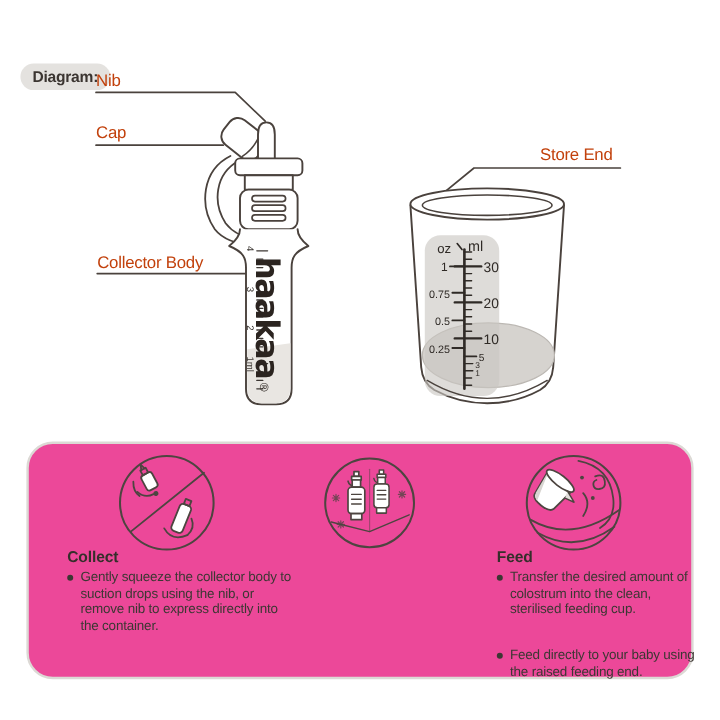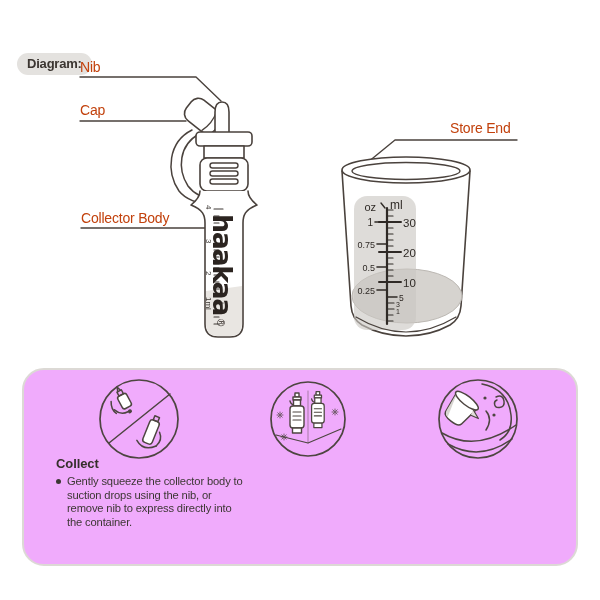--- a/index.html
+++ b/index.html
@@ -15,24 +15,24 @@
     letter-spacing:-0.2px;
     margin-top:24px;
   }
   
   .part-label{
     font-size:14px;color:#c2410c;letter-spacing:-0.2px;line-height:1;
   }
   
   .panel{
     left:22px;top:368px;width:552px;height:194px;
-    border:2px solid #dcd9d5;border-radius:22px;background:#f0abfc;
+    border:2px solid #dcd9d5;border-radius:22px;background:#ec4899;
   }
   .col-title{font-size:13px;font-weight:700;color:#352f2b;letter-spacing:-0.1px;}
-  .bullets{display:flex;flex-direction:column;gap:11px;margin-top:4px;}
+  .bullets{display:flex;flex-direction:column;gap:24px;margin-top:4px;}
   .bullet{
     position:relative;padding-left:11px;font-size:11.2px;line-height:1.22;
     color:#3c3733;letter-spacing:-0.15px;
   }
   .bullet::before{
     content:"";position:absolute;left:0;top:4px;width:5px;height:5px;border-radius:50%;
     background:#3c3733;
   }
   svg{display:block;}
 </style>
@@ -255,13 +255,20 @@
   </svg>
 
   <div class="abs" style="left:32px;top:86px;width:192px;">
     <div class="col-title">Collect</div>
     <div class="bullets">
       <div class="bullet">Gently squeeze the collector body to suction drops using the nib, or remove nib to express directly into the container.</div>
     </div>
   </div>
 
 
+  <div class="abs" style="left:390px;top:86px;width:172px;">
+    <div class="col-title">Feed</div>
+    <div class="bullets">
+      <div class="bullet">Transfer the desired amount of colostrum into the clean, sterilised feeding cup.</div>
+      <div class="bullet">Feed directly to your baby using the raised feeding end.</div>
+    </div>
+  </div>
 </div>
 
 </body></html>

